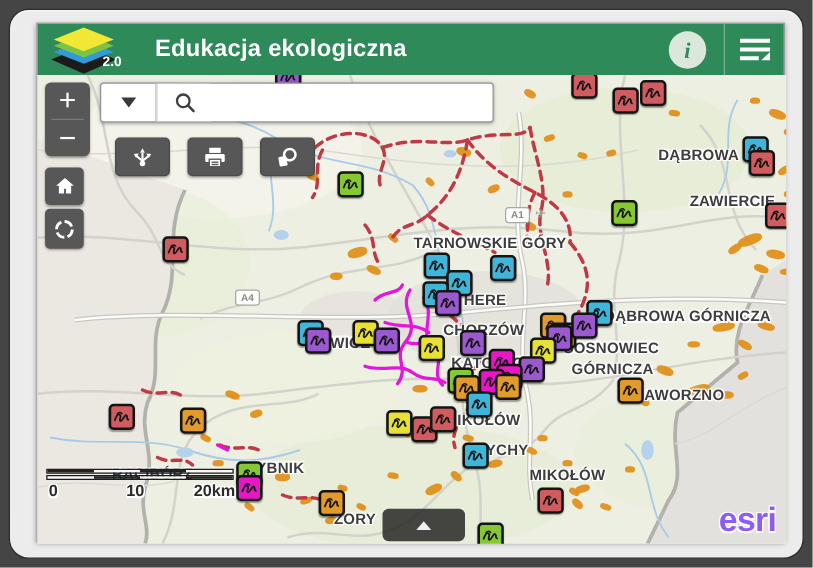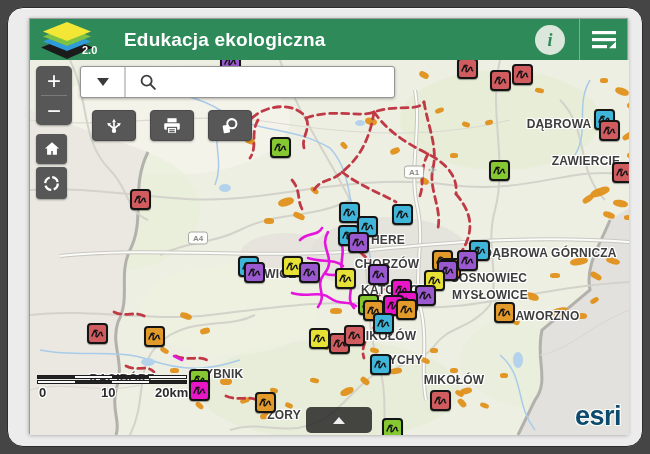--- a/index.html
+++ b/index.html
@@ -59,21 +59,21 @@
   .sb-bar{height:4px;border:1px solid #1c1c1c;background:linear-gradient(90deg,#222 0 25%,#f8f8f8 25% 50%,#222 50% 75%,#f8f8f8 75% 100%)}
   .sb-bar.alt{margin-top:1px;background:linear-gradient(90deg,#f8f8f8 0 25%,#222 25% 50%,#f8f8f8 50% 75%,#222 75% 100%)}
   .sb-labels{position:relative;height:16px;font-size:13px;font-weight:700;color:#2b2b2b;text-shadow:-1px -1px 0 #fff,1px -1px 0 #fff,-1px 1px 0 #fff,1px 1px 0 #fff}
   .sb-labels span{position:absolute;top:1px}
   .sb-0{left:2px}.sb-10{left:64px}.sb-20{left:118px}
   .coordbox{position:absolute;left:5px;top:340px;background:rgba(66,66,66,.8);color:#f1f1f1;font-size:12.5px;padding:2px 9px 3px;z-index:22;white-space:nowrap}
   
   .attrib{position:absolute;left:272px;top:353px;width:266px;height:20px;background:rgba(255,255,255,.78);color:#3c3c3c;font-size:12px;line-height:20px;padding-left:8px;white-space:nowrap;overflow:hidden;z-index:23}
   .attrib-tab{position:absolute;left:276px;top:347px;width:66px;height:26px;background:rgba(32,32,32,.82);border-radius:5px;display:flex;align-items:center;justify-content:center;z-index:24;cursor:pointer}
   .attrib-tab .up{width:0;height:0;border-left:6px solid transparent;border-right:6px solid transparent;border-bottom:7px solid #efefef}
-  .esri-logo{position:absolute;left:545px;top:341px;font-size:27px;font-weight:700;color:#0c4a6e;letter-spacing:-.5px;z-index:23;
+  .esri-logo{position:absolute;left:545px;top:341px;font-size:27px;font-weight:700;color:#8b5cf6;letter-spacing:-.5px;z-index:23;
     text-shadow:-1px -1px 0 rgba(255,255,255,.9),1px -1px 0 rgba(255,255,255,.9),-1px 1px 0 rgba(255,255,255,.9),1px 1px 0 rgba(255,255,255,.9)}
 </style>
 </head>
 <body>
 
 <div class="frame">
   <div class="app">
 
     <div class="hdr">
       <div class="logo-wrap">
@@ -246,26 +246,27 @@
         <path class="mtrack" d="M278,198 C293,203 303,198 313,206"></path>
         <path class="mtrack" d="M262,233 C277,238 290,230 300,238 C310,246 318,240 326,246"></path>
         <path class="mtrack" d="M296,214 C304,217 310,212 318,217"></path>
         <path class="mtrack" d="M270,180 C278,172 288,176 292,168"></path>
         <path class="mtrack" d="M144,296 l8,4"></path>
       </svg>
 
       <div id="label-layer">
           <div class="citylabel" style="left: 529px; top: 64px;">DĄBROWA</div>
           <div class="citylabel" style="left: 556px; top: 101px;">ZAWIERCIE</div>
+          <div class="citylabel" style="left: 362px; top: 134px;">TARNOWSKIE GÓRY</div>
           <div class="citylabel" style="left: 358px; top: 180px;">HERE</div>
           <div class="citylabel" style="left: 357px; top: 204px;">CHORZÓW</div>
           <div class="citylabel" style="left: 520px; top: 193px;">DĄBROWA GÓRNICZA</div>
           <div class="citylabel" style="left: 459px; top: 218px;">SOSNOWIEC</div>
           <div class="citylabel" style="left: 364px; top: 230px;">KATOWICE</div>
-          <div class="citylabel" style="left: 460px; top: 235px;">MYSŁOWICE</div>
+          <div class="citylabel" style="left: 460px; top: 235px;">GÓRNICZA</div>
           <div class="citylabel" style="left: 514px; top: 256px;">JAWORZNO</div>
           <div class="citylabel" style="left: 240px; top: 214px;">GLIWICE</div>
           <div class="citylabel" style="left: 356px; top: 276px;">MIKOŁÓW</div>
           <div class="citylabel" style="left: 372px; top: 300px;">TYCHY</div>
           <div class="citylabel" style="left: 424px; top: 320px;">MIKOŁÓW</div>
           <div class="citylabel" style="left: 190px; top: 314px;">RYBNIK</div>
           <div class="citylabel" style="left: 254px; top: 355px;">ŻORY</div>
           <div class="citylabel" style="left: 92px; top: 319px;">RACIBÓRZ</div>
           <div class="shield" style="left: 384px; top: 112px;">A1</div>
           <div class="shield" style="left: 168px; top: 178px;">A4</div>

